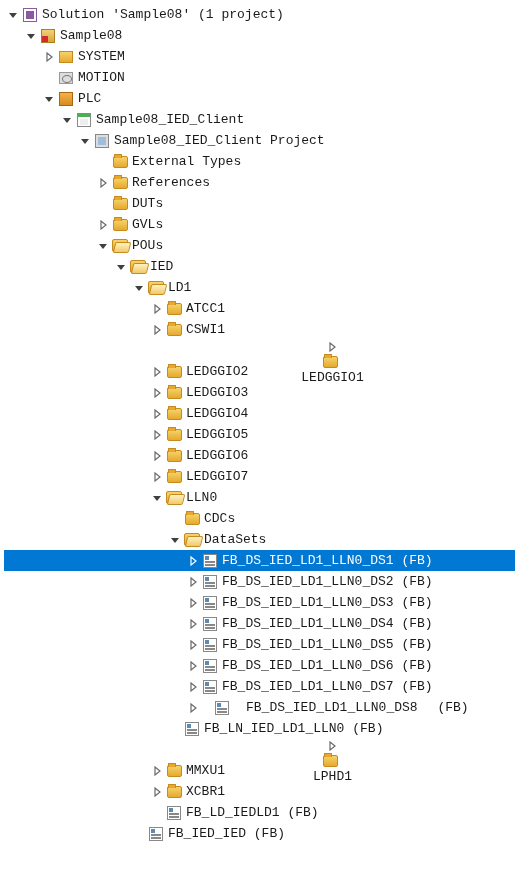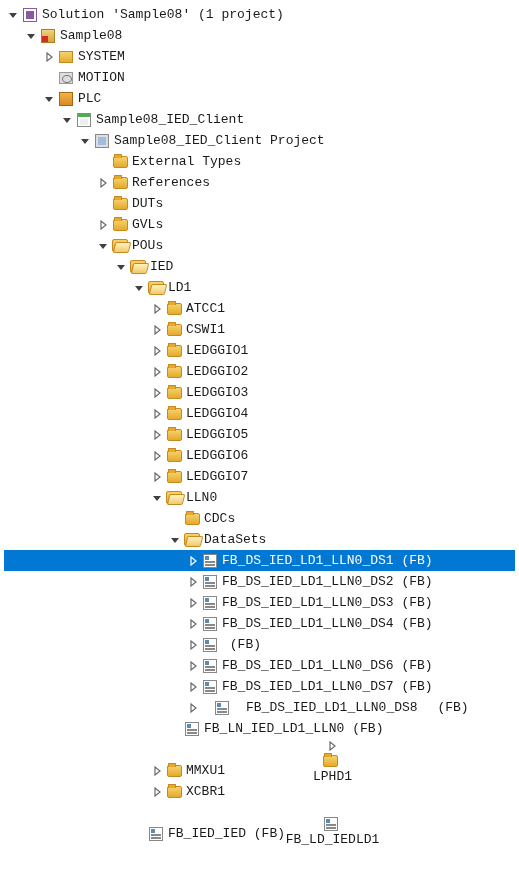--- a/index.html
+++ b/index.html
@@ -262,21 +262,21 @@
       <span class="arrow">
         <svg width="10" height="10" viewBox="0 0 10 10">
           <path d="M3 1 L8 5 L3 9 Z" fill="none" stroke="#6a6a6a" stroke-width="1.2"></path>
         </svg>
       </span>
       <span class="icon">
         <span class="ic-folder"></span>
       </span>
       <span class="label">CSWI1</span>
     </div>
-    <div class="row" style="padding-left: 146px;">
+    <div class="row" style="padding-left: 146px; flex-direction: column;">
       <span class="arrow">
         <svg width="10" height="10" viewBox="0 0 10 10">
           <path d="M3 1 L8 5 L3 9 Z" fill="none" stroke="#6a6a6a" stroke-width="1.2"></path>
         </svg>
       </span>
       <span class="icon">
         <span class="ic-folder"></span>
       </span>
       <span class="label">LEDGGIO1</span>
     </div>
@@ -425,20 +425,21 @@
     </div>
     <div class="row" style="padding-left: 182px;">
       <span class="arrow">
         <svg width="10" height="10" viewBox="0 0 10 10">
           <path d="M3 1 L8 5 L3 9 Z" fill="none" stroke="#6a6a6a" stroke-width="1.2"></path>
         </svg>
       </span>
       <span class="icon">
         <span class="ic-fb"></span>
       </span>
+      <span class="label">FB_DS_IED_LD1_LLN0_DS5</span>
       <span class="suffix"> (FB)</span>
     </div>
     <div class="row" style="padding-left: 182px;">
       <span class="arrow">
         <svg width="10" height="10" viewBox="0 0 10 10">
           <path d="M3 1 L8 5 L3 9 Z" fill="none" stroke="#6a6a6a" stroke-width="1.2"></path>
         </svg>
       </span>
       <span class="icon">
         <span class="ic-fb"></span>
@@ -504,21 +505,21 @@
       <span class="arrow">
         <svg width="10" height="10" viewBox="0 0 10 10">
           <path d="M3 1 L8 5 L3 9 Z" fill="none" stroke="#6a6a6a" stroke-width="1.2"></path>
         </svg>
       </span>
       <span class="icon">
         <span class="ic-folder"></span>
       </span>
       <span class="label">XCBR1</span>
     </div>
-    <div class="row" style="padding-left: 146px; flex-direction: column;">
+    <div class="row" style="padding-left: 146px;">
       <span class="arrow spacer"></span>
       <span class="icon">
         <span class="ic-fb"></span>
       </span>
       <span class="label">FB_LD_IEDLD1</span>
       <span class="suffix"> (FB)</span>
     </div>
     <div class="row" style="padding-left: 128px;">
       <span class="arrow spacer"></span>
       <span class="icon">

